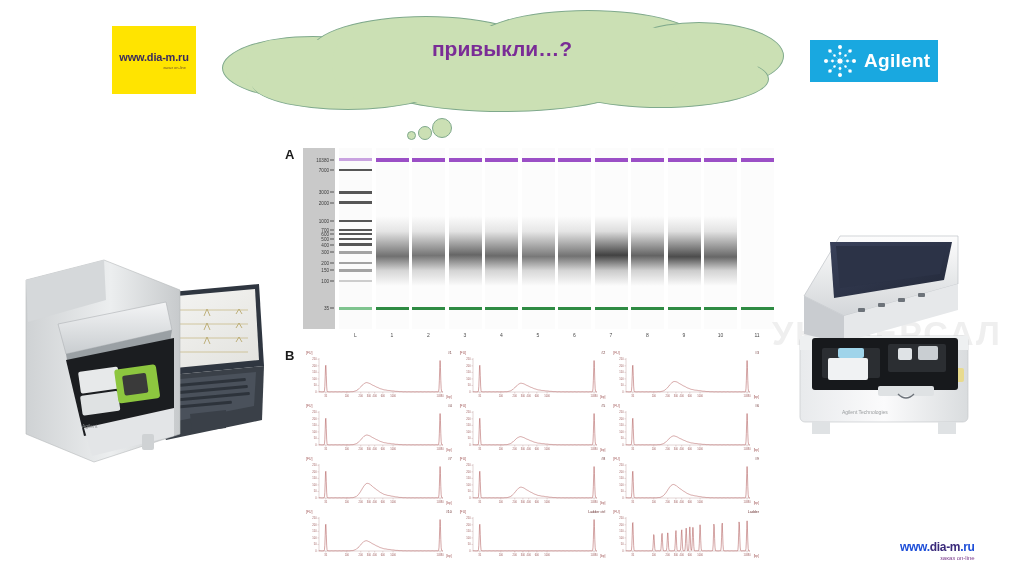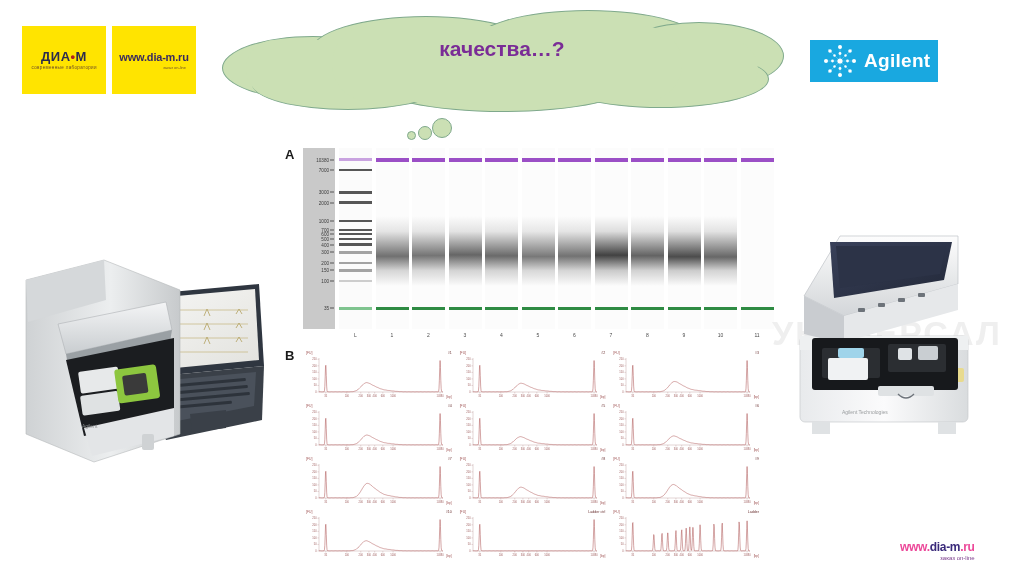--- a/index.html
+++ b/index.html
@@ -62,55 +62,49 @@
   .eg svg{position:absolute;left:0;top:3px;}
 
   
   #instr-left{position:absolute;left:14px;top:238px;width:250px;height:232px;}
   #instr-right{position:absolute;left:782px;top:218px;width:214px;height:232px;}
   .wm{position:absolute;font-size:34px;font-weight:bold;color:#efefef;letter-spacing:2px;}
 
   
   #foot-logo{position:absolute;left:900px;top:540px;text-align:center;}
   #foot-logo .fl-main{font-size:12px;font-weight:bold;color:#3A2A7A;letter-spacing:-.3px;}
-  #foot-logo .fl-www{color:#ec4899;}
+  #foot-logo .fl-www{color:#1d4ed8;}
   #foot-logo .fl-sub{font-size:6px;color:#7A3A8A;text-align:right;margin-top:1px;}
 </style>
 </head>
 <body>
 
 <div class="slide">
 
-  <div class="logo-box" id="logo-diam">
-    <div class="diam-word">
-      <span>ДИА</span><span class="dot">•</span><span>М</span>
-    </div>
-    <div class="diam-sub">современные лаборатории</div>
-  </div>
 
   <div class="logo-box" id="logo-site">
     <div class="site-word">www.dia-m.ru</div>
     <div class="site-sub">заказ on-line</div>
   </div>
 
   <div id="cloud">
     <div class="puff" style="left:0px;  top:26px; width:180px;height:62px;"></div>
     <div class="puff" style="left:88px; top:6px;  width:230px;height:70px;"></div>
     <div class="puff" style="left:250px;top:0px;  width:230px;height:66px;"></div>
     <div class="puff" style="left:392px;top:12px; width:168px;height:66px;"></div>
     <div class="puff" style="left:150px;top:44px; width:260px;height:56px;"></div>
     <div class="puff" style="left:330px;top:40px; width:215px;height:56px;"></div>
     <div class="puff" style="left:30px; top:48px; width:190px;height:50px;"></div>
 
     <div style="position:absolute;left:24px;top:30px;width:512px;height:58px;background:#CBE0B4;border-radius:40px;"></div>
     <div style="position:absolute;left:110px;top:16px;width:350px;height:76px;background:#CBE0B4;border-radius:60px;"></div>
   </div>
 
   <div id="title-text">
-    <div>качества…?</div>
+    <div>привыкли…?</div>
   </div>
 
   <div class="bubble" style="left:432px;top:118px;width:18px;height:18px;"></div>
   <div class="bubble" style="left:418px;top:126px;width:12px;height:12px;"></div>
   <div class="bubble" style="left:407px;top:131px;width:7px;height:7px;"></div>
 
   <div id="agilent">
     <svg width="48" height="40" viewBox="0 0 48 40">
       <g fill="#ffffff">
         <circle cx="24" cy="20" r="2.6"></circle>

